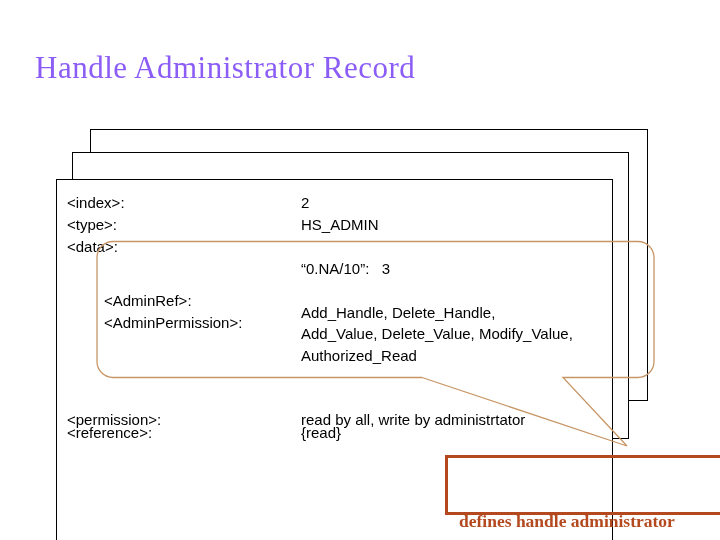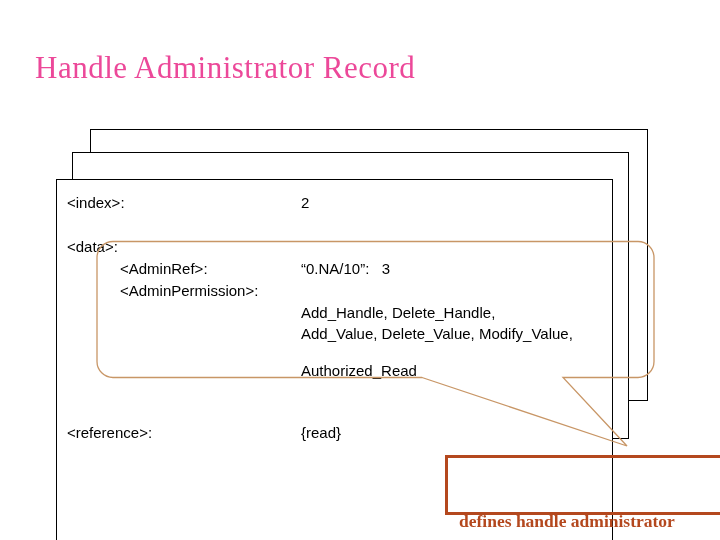--- a/index.html
+++ b/index.html
@@ -1,26 +1,26 @@
 <!DOCTYPE html>
 <html><head>
 <meta charset="utf-8">
 <style>
   html,body{margin:0;padding:0;background:#fff;}
   .slide{position:relative;width:720px;height:540px;background:#ffffff;overflow:hidden;
          font-family:"Liberation Sans",sans-serif;}
   .title{position:absolute;left:35px;top:50px;font-family:"Liberation Serif",serif;
-         font-size:31px;color:#ec4899;letter-spacing:0.5px;white-space:pre;}
+         font-size:31px;color:#8b5cf6;letter-spacing:0.5px;white-space:pre;}
   .card{position:absolute;background:#ffffff;border:1px solid #000;box-sizing:border-box;}
   .card-back{left:90px;top:129px;width:558px;height:272px;}
   .card-mid{left:72px;top:152px;width:557px;height:287px;}
   .card-front{left:56px;top:179px;width:557px;height:369px;}
   .row{position:absolute;left:0;width:100%;height:21px;font-size:15px;color:#000;}
   .field-label{position:absolute;left:10px;white-space:pre;}
-  .row.indent .field-label{left:63px;}
+  .row.indent .field-label{left:47px;margin-top:32px;}
   .field-value{position:absolute;left:244px;white-space:pre;}
   .overlay{position:absolute;left:0;top:0;width:720px;height:540px;pointer-events:none;}
   .note{position:absolute;left:445px;top:455px;width:308px;height:60px;box-sizing:border-box;
         border:3px solid #b4481e;color:#b4481e;font-family:"Liberation Serif",serif;
         font-weight:bold;font-size:17.5px;line-height:24px;padding:3px 0 16px 11px;
         background:transparent;white-space:pre;}
 </style>
 </head>
 <body>
 
@@ -29,44 +29,50 @@
   <div class="title">Handle Administrator Record</div>
 
   <div class="card card-back"></div>
   <div class="card card-mid"></div>
 
   <div class="card card-front">
     <div class="row" style="top:14px">
       <span class="field-label">&lt;index&gt;:</span>
       <span class="field-value">2</span>
     </div>
+    <div class="row" style="top:36px">
+      <span class="field-label">&lt;type&gt;:</span>
+      <span class="field-value">HS_ADMIN</span>
+    </div>
     <div class="row" style="top:58px">
       <span class="field-label">&lt;data&gt;:</span>
       <span class="field-value"></span>
     </div>
     <div class="row indent" style="top:80px">
       <span class="field-label">&lt;AdminRef&gt;:</span>
       <span class="field-value">“0.NA/10”:   3</span>
     </div>
     <div class="row indent" style="top:102px">
       <span class="field-label">&lt;AdminPermission&gt;:</span>
     </div>
     <div class="row" style="top:124px">
       <span class="field-label"></span>
       <span class="field-value">Add_Handle, Delete_Handle,</span>
     </div>
     <div class="row" style="top:145px">
       <span class="field-label"></span>
       <span class="field-value">Add_Value, Delete_Value, Modify_Value,</span>
     </div>
-    <div class="row" style="top:182px">
+    <div class="row" style="top:167px">
       <span class="field-label"></span>
       <span class="field-value">Authorized_Read</span>
     </div>
     <div class="row" style="top:231px">
+      <span class="field-label">&lt;permission&gt;:</span>
+      <span class="field-value">read by all, write by administrtator</span>
     </div>
     <div class="row" style="top:244px">
       <span class="field-label">&lt;reference&gt;:</span>
       <span class="field-value">{read}</span>
     </div>
   </div>
 
   <svg class="overlay" viewBox="0 0 720 540">
     <path d="M422,377.5 L627,446 L563,377.5 L638,377.5
              A16,16 0 0 0 654,361.5 L654,257.5

